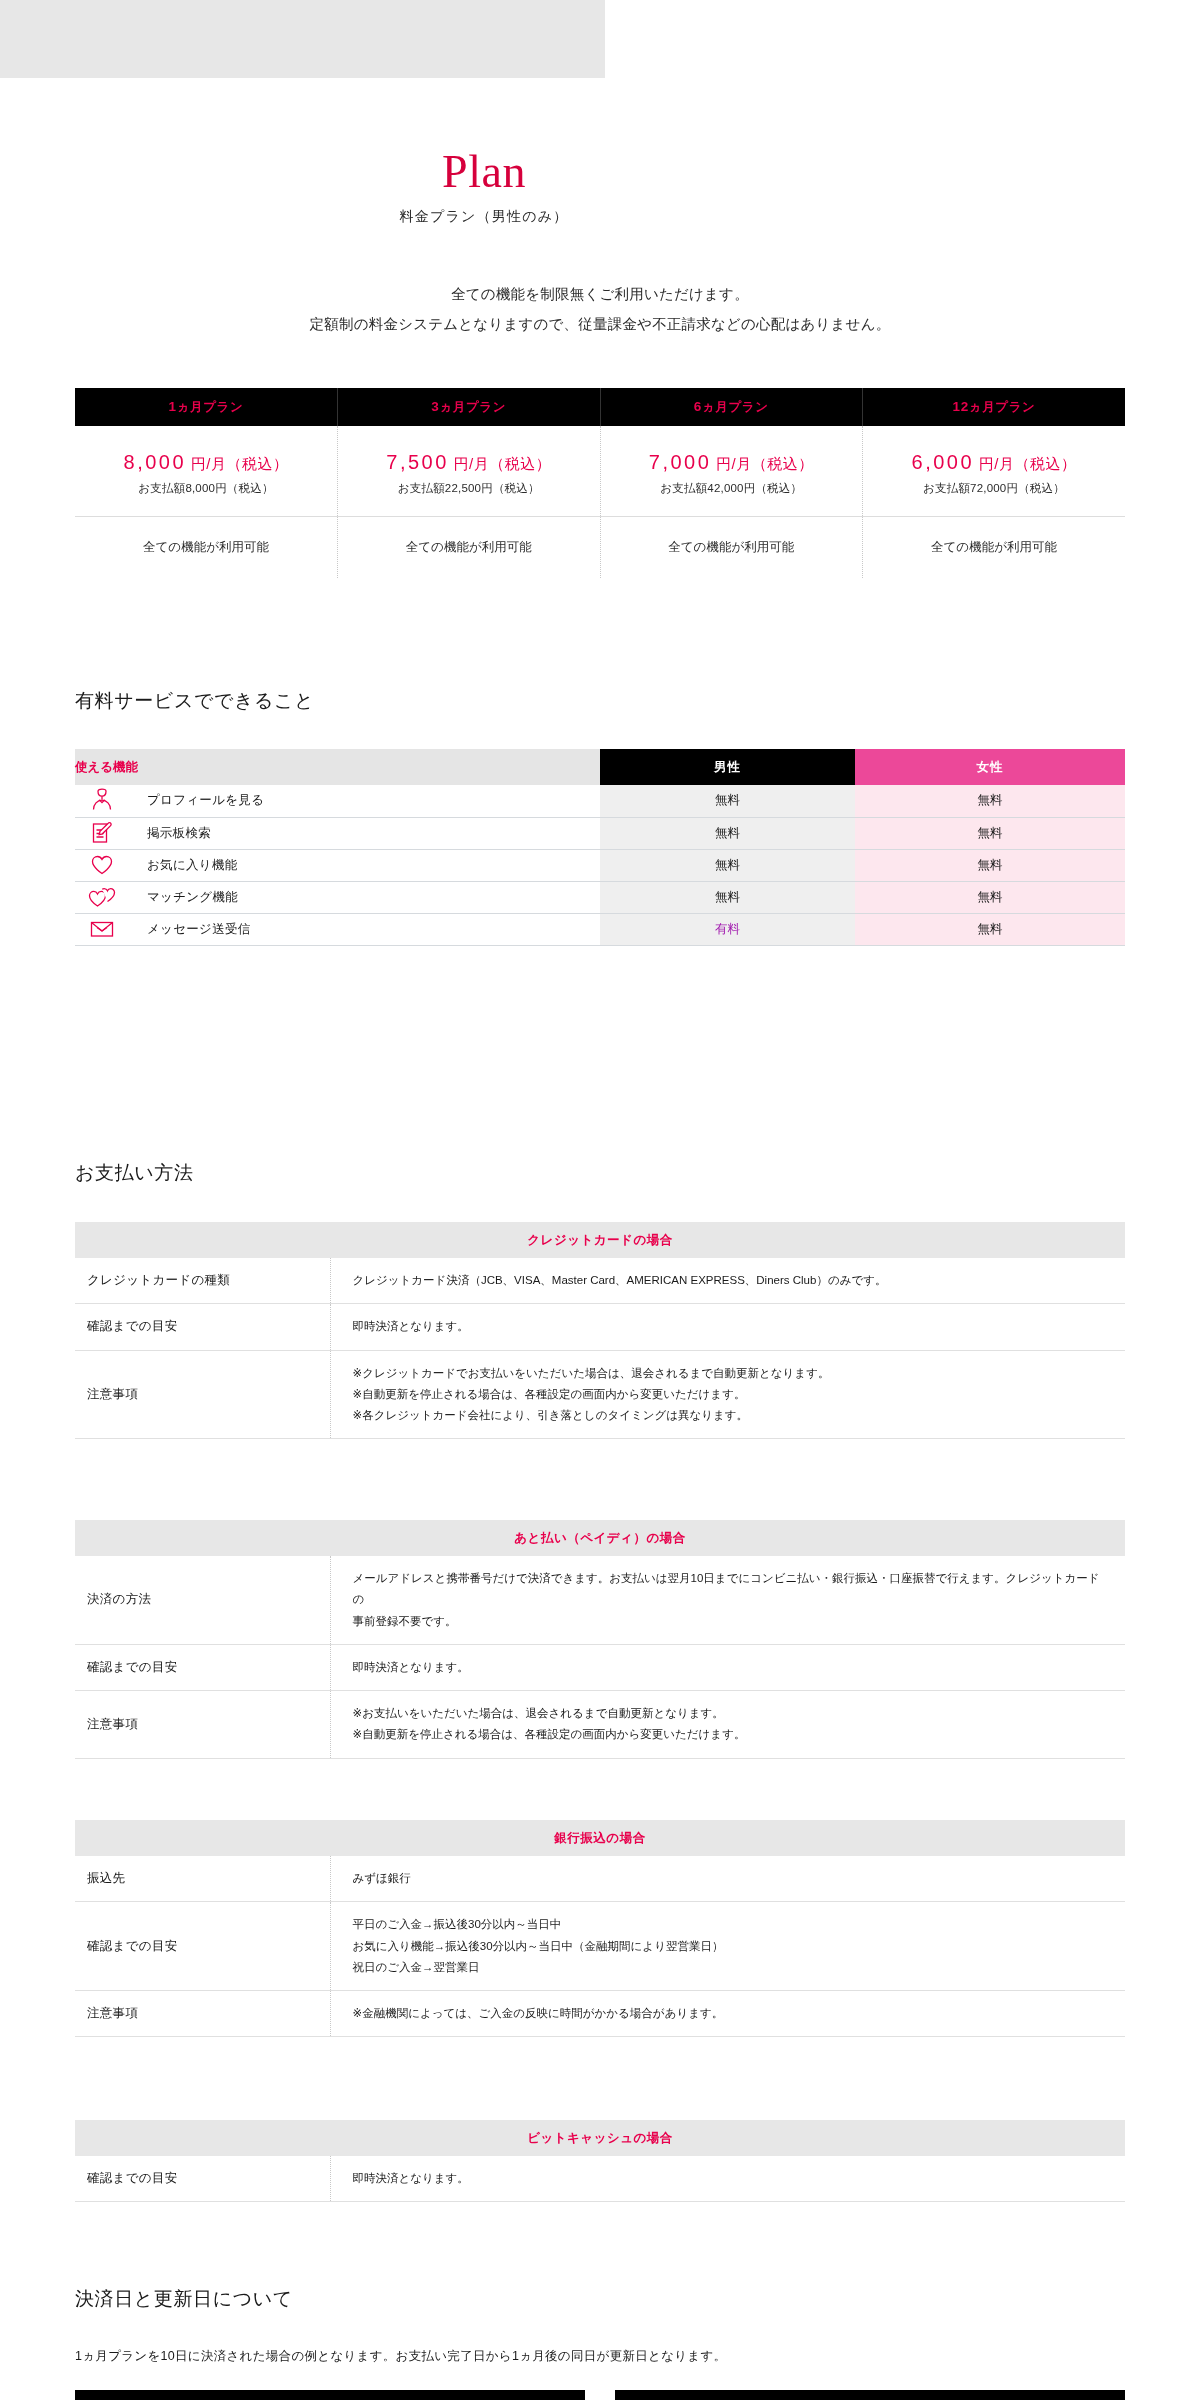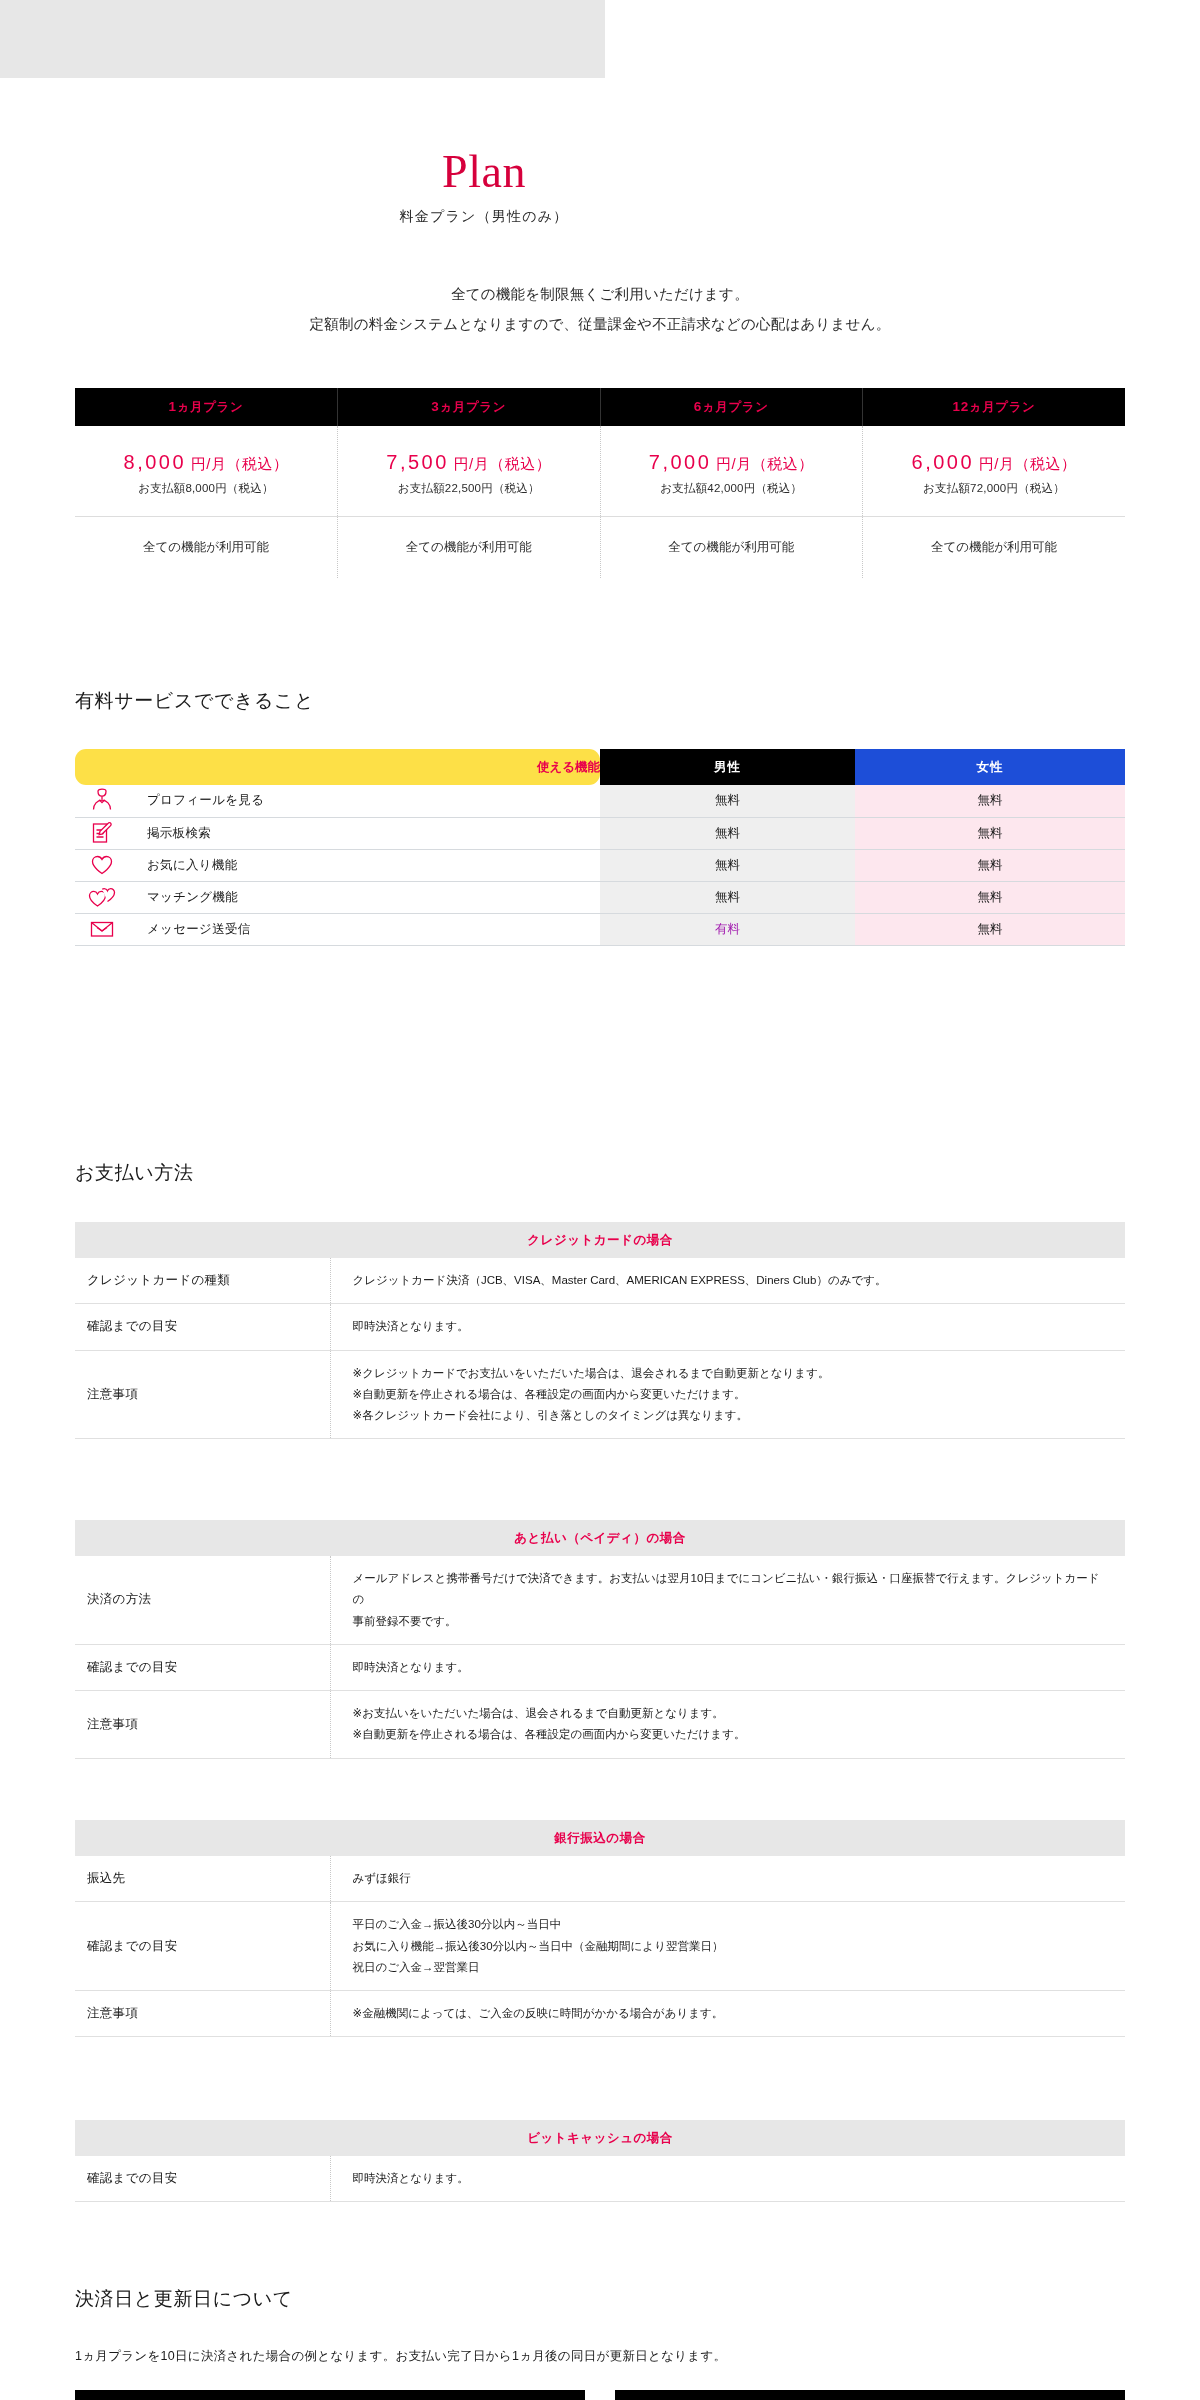--- a/index.html
+++ b/index.html
@@ -63,23 +63,23 @@
     position: absolute; left: 75px; font-size: 19px; font-weight: 400;
     color: #1a1a1a; letter-spacing: 0.6px;
   }
 
   
   .feat-tbl { top: 749px; }
   .feat-tbl col.c1 { width: 525px; }
   .feat-tbl col.c2 { width: 255px; }
   .feat-tbl col.c3 { width: 270px; }
   .feat-tbl thead th { height: 36px; font-size: 12.5px; font-weight: 700; vertical-align: middle; }
-  .feat-tbl th.h-use  { background: #fde047; color: #e8004c; text-align: right; border-radius: 11px; }
+  .feat-tbl th.h-use  { background: #e5e5e5; color: #e8004c; text-align: left; }
   .feat-tbl th.h-male { background: #000000; color: #ffffff; text-align: center; letter-spacing:1px; }
-  .feat-tbl th.h-fem  { background: #1d4ed8; color: #ffffff; text-align: center; letter-spacing:1px; }
+  .feat-tbl th.h-fem  { background: #ec4899; color: #ffffff; text-align: center; letter-spacing:1px; }
   .feat-tbl tbody td { height: 32px; border-bottom: 1px solid #d6dade; vertical-align: middle; }
   .feat-tbl tbody tr:last-child td { border-bottom: 1px solid #d6dade; }
   .feat-tbl td.c-name { background: #ffffff; padding-left: 12px; }
   .feat-tbl td.c-male { background: #efefef; text-align: center; font-size: 12.5px; color: #1a1a1a; }
   .feat-tbl td.c-fem  { background: #fde7ee; text-align: center; font-size: 12.5px; color: #1a1a1a; }
   .feat-tbl td.c-male.paid { color: #a21caf; }
   .fname { display: flex; align-items: center; gap: 30px; }
   .fname .ic { width: 30px; height: 30px; flex: 0 0 30px; display: flex; align-items: center; justify-content: center; }
   .fname .ic svg { display: block; }
   .fname .lbl { font-size: 12.5px; color: #1a1a1a; letter-spacing: 0.3px; }

